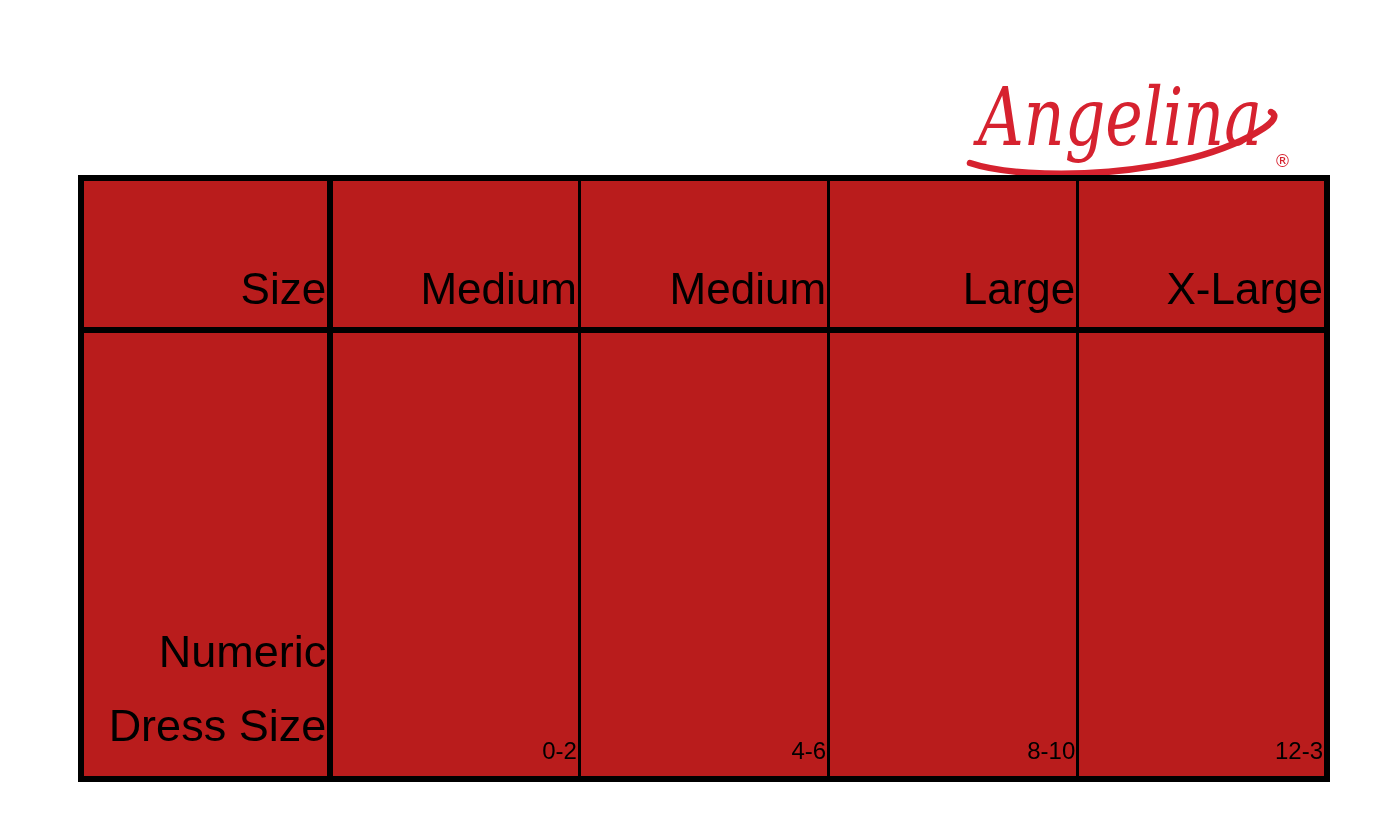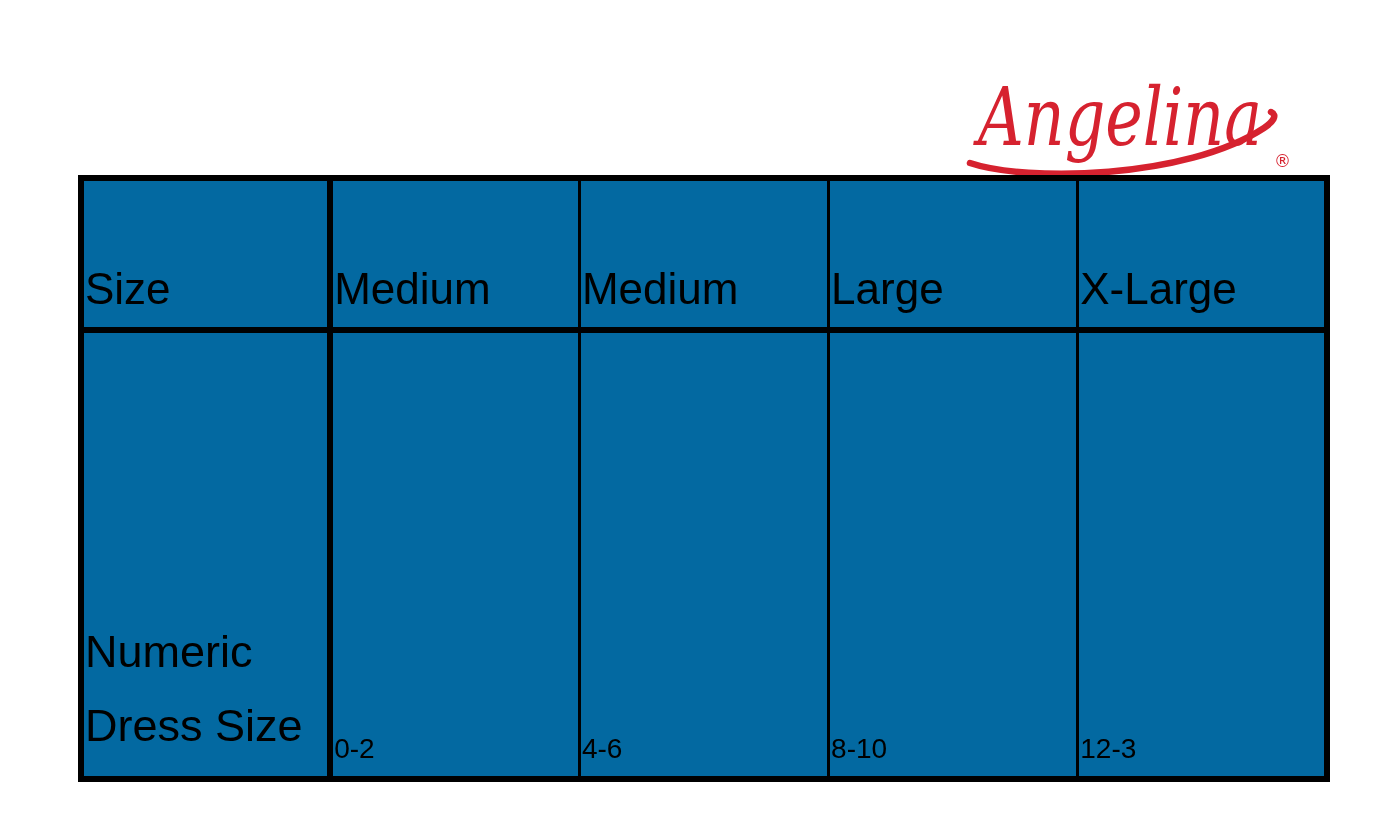--- a/index.html
+++ b/index.html
@@ -35,25 +35,25 @@
     top: 175px;
     width: 1252px;
     height: 607px;
     border-collapse: collapse;
     table-layout: fixed;
     background: #ffffff;
   }
   table.size-table th,
   table.size-table td {
     border: 3px solid #000000;
-    text-align: left;
+    text-align: right;
     vertical-align: bottom;
     font-weight: 400;
     color: #000000;
-    background: #0369a1;
+    background: #b91c1c;
   }
   table.size-table { border: 6px solid #000000; }
   table.size-table thead th { border-bottom: 6px solid #000000; }
   table.size-table th.col-size,
   table.size-table th.row-label { border-right: 6px solid #000000; }
 
   thead tr      { height: 152px; }
   tbody tr      { height: 148px; }
 
   table.size-table thead th {
@@ -63,21 +63,21 @@
   }
   table.size-table th.row-label {
     font-size: 45px;
     padding-bottom: 13px;
   }
   .label-line {
     display: block;
     line-height: 1.64;
   }
   table.size-table td.value-cell {
-    font-size: 28px;
+    font-size: 24px;
     padding-bottom: 13px;
     line-height: 1.05;
   }
 </style>
 </head>
 <body>
 
 <div class="canvas">
 
   <div class="logo">

